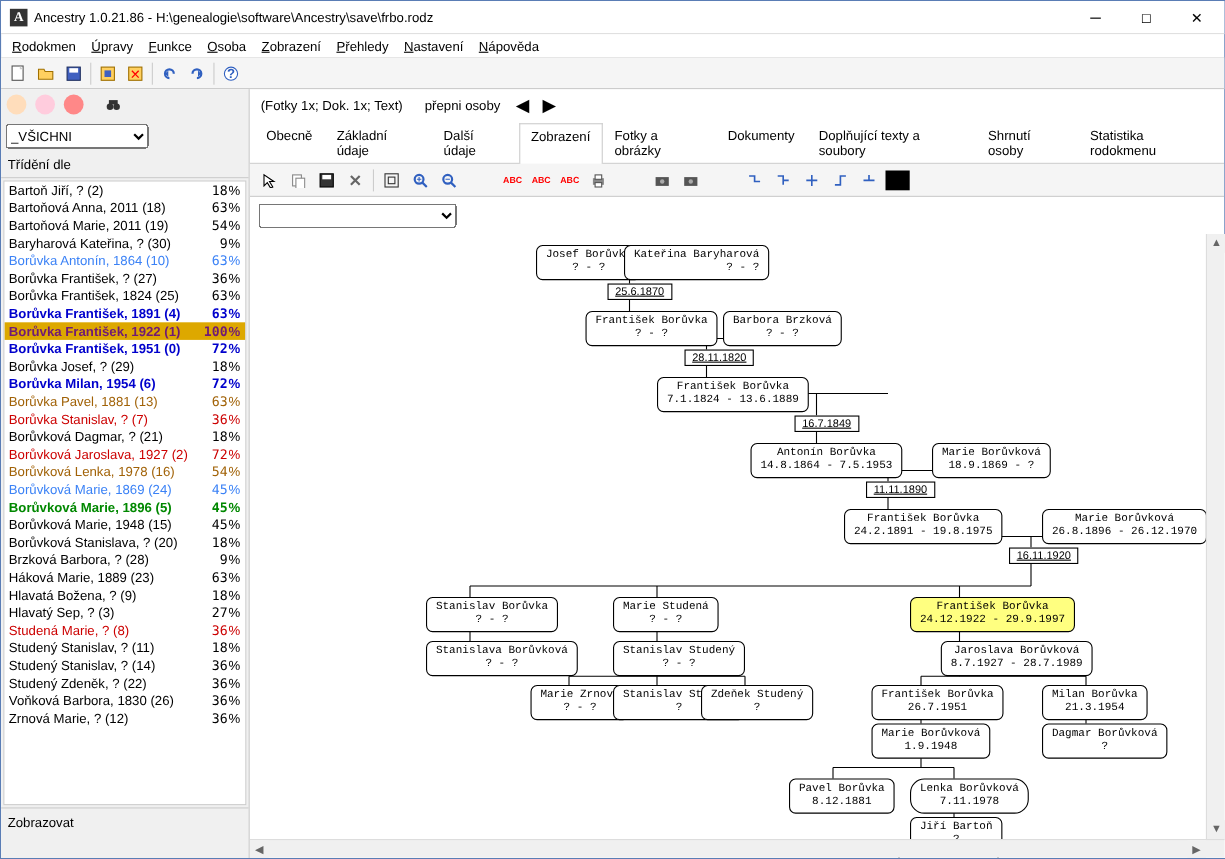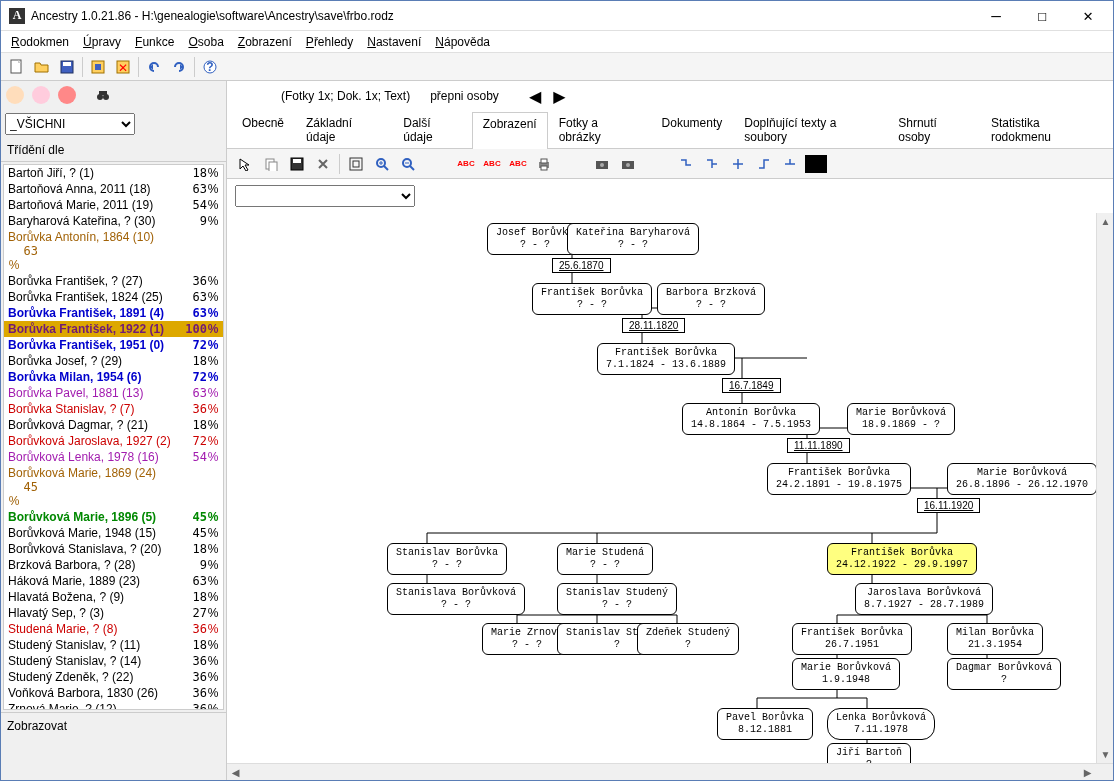--- a/index.html
+++ b/index.html
@@ -21,31 +21,31 @@
 .left .toprow { padding: 2px; display: flex; gap: 2px; }
 .filterbox { padding: 4px; }
 .filterbox select { width: 130px; height: 22px; font-size: 12px; }
 .sortlabel { padding: 4px 6px; font-size: 12px; }
 .personlist { flex: 1; background: #fff; overflow-y: auto; border: 1px solid #ccc; margin: 2px; }
 .prow { display: flex; padding: 1px 4px; font-size: 12px; cursor: pointer; white-space: nowrap; }
 .prow .pname { flex: 1; overflow: hidden; text-overflow: ellipsis; }
 .prow .ppct { width: 30px; text-align: right; font-family: monospace; }
 .prow .psym { width: 12px; text-align: center; }
 .prow.sel { background: #dda800; color: #701a75; font-weight: bold; }
-.prow.blue { color: #a21caf; }
+.prow.blue { color: #a16207; }
 .prow.bluebold { color: #0000cc; font-weight: bold; }
-.prow.green { color: #a16207; flex-direction: column; }
+.prow.green { color: #3b82f6; }
 .prow.greenbold { color: #008800; font-weight: bold; }
 .prow.red { color: #cc0000; }
-.bottomlabel { padding: 6px; font-size: 12px; border-top: 1px solid #ccc; height: 68px; }
+.bottomlabel { padding: 6px; font-size: 12px; border-top: 1px solid #ccc; height: 46px; }
 .right { flex: 1; display: flex; flex-direction: column; overflow: hidden; }
 .header { height: 30px; display: flex; align-items: center; padding: 0 10px; }
 .header .ptitle { font-size: 18px; font-weight: normal; flex: 1; }
-.header .meta { font-size: 12px; margin-right: 20px; margin-left: 44px; }
-.header .navlink { margin-right: 24px; cursor: pointer; }
+.header .meta { font-size: 12px; margin-right: 20px; }
+.header .navlink { margin-right: 8px; cursor: pointer; }
 .header .arrow { font-size: 16px; cursor: pointer; padding: 0 6px; }
 .tabs { display: flex; border-bottom: 1px solid #ccc; padding: 0 4px; }
 .tab { padding: 4px 10px; border: 1px solid transparent; border-bottom: none; cursor: pointer; font-size: 12px; }
 .tab.active { background: #fff; border-color: #ccc; position: relative; top: 1px; }
 .toolbar2 { height: 30px; display: flex; align-items: center; padding: 2px 6px; gap: 2px; background: #f5f5f5; border-bottom: 1px solid #ccc; }
 .dropdownrow { padding: 6px 8px; }
 .dropdownrow select { width: 180px; height: 22px; }
 .canvas-wrap { flex: 1; position: relative; overflow: auto; background: #fff; }
 .canvas { position: relative; width: 1080px; height: 800px; }
 .node { position: absolute; border: 1px solid #000; border-radius: 6px; background: #fff; padding: 3px 8px; text-align: center; font-size: 10px; line-height: 1.2; font-family: Liberation Mono, monospace; }
@@ -163,21 +163,21 @@
             </svg>
           </div>
       </div>
       <div class="filterbox">
         <select><option>_VŠICHNI</option></select>
       </div>
       <div class="sortlabel">Třídění dle</div>
       <div style="border-top:1px solid #ccc"></div>
       <div class="personlist" id="personlist">
           <div class="prow ">
-            <span class="pname">Bartoň Jiří, ? (1)</span>
+            <span class="pname">Bartoň Jiří, ? (2)</span>
             <span class="ppct">18</span>
             <span class="psym">%</span>
           </div>
           <div class="prow ">
             <span class="pname">Bartoňová Anna, 2011 (18)</span>
             <span class="ppct">63</span>
             <span class="psym">%</span>
           </div>
           <div class="prow ">
             <span class="pname">Bartoňová Marie, 2011 (19)</span>
@@ -496,21 +496,21 @@
               <line x1="530" y1="485" x2="640" y2="485"></line>
               <line x1="530" y1="485" x2="530" y2="495"></line>
               <line x1="640" y1="485" x2="640" y2="495"></line>
               <line x1="640" y1="520" x2="640" y2="530"></line>
               <line x1="640" y1="555" x2="640" y2="565"></line>
               <line x1="590" y1="565" x2="680" y2="565"></line>
               <line x1="590" y1="565" x2="590" y2="575"></line>
               <line x1="680" y1="565" x2="680" y2="575"></line>
             </svg>
         <div class="node" style="left: 260px; top: 10px;">Josef Borůvka<br>? - ?</div>
-            <div class="node" style="left: 340px; top: 10px;">Kateřina Baryharová<br>? - ?</div>
+            <div class="node" style="left: 340px; top: 10px; text-align: right;">Kateřina Baryharová<br>? - ?</div>
             <div class="node" style="left: 305px; top: 70px;">František Borůvka<br>? - ?</div>
             <div class="node" style="left: 430px; top: 70px;">Barbora Brzková<br>? - ?</div>
             <div class="node" style="left: 370px; top: 130px;">František Borůvka<br>7.1.1824 - 13.6.1889</div>
             <div class="node" style="left: 455px; top: 190px;">Antonín Borůvka<br>14.8.1864 - 7.5.1953</div>
             <div class="node" style="left: 620px; top: 190px;">Marie Borůvková<br>18.9.1869 - ?</div>
             <div class="node" style="left: 540px; top: 250px;">František Borůvka<br>24.2.1891 - 19.8.1975</div>
             <div class="node" style="left: 720px; top: 250px;">Marie Borůvková<br>26.8.1896 - 26.12.1970</div>
             <div class="node" style="left: 160px; top: 330px;">Stanislav Borůvka<br>? - ?</div>
             <div class="node" style="left: 330px; top: 330px;">Marie Studená<br>? - ?</div>
             <div class="node sel" style="left: 600px; top: 330px;">František Borůvka<br>24.12.1922 - 29.9.1997</div>

